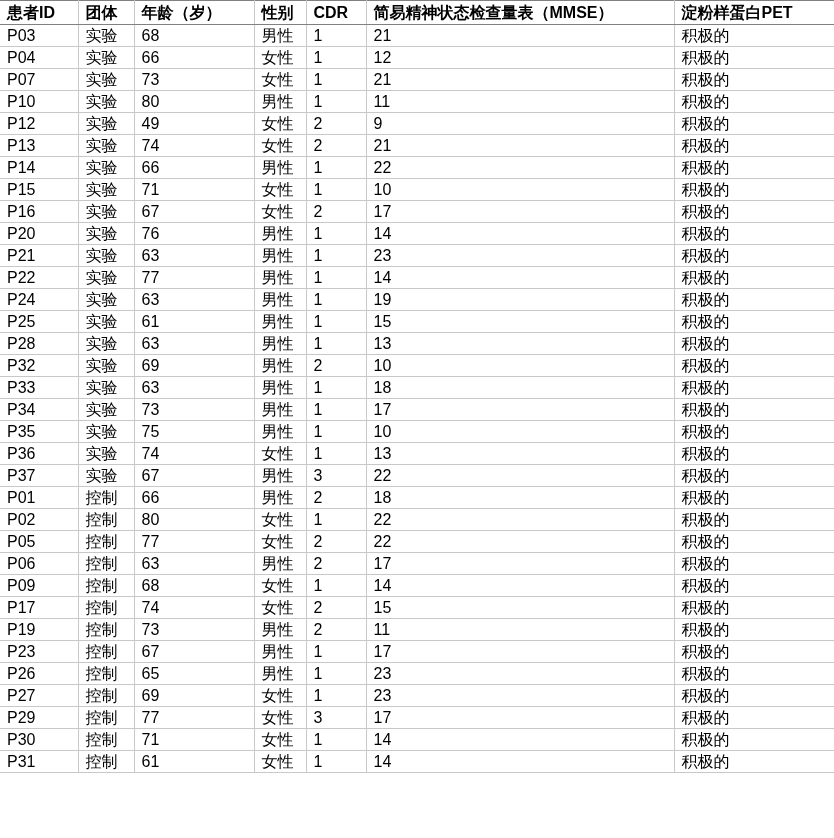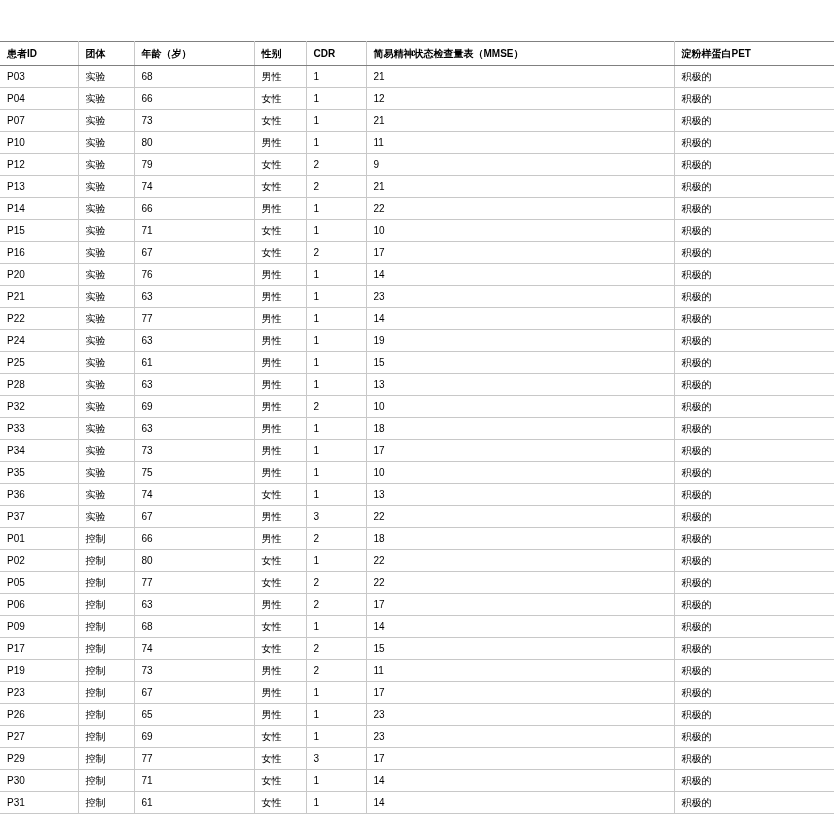--- a/index.html
+++ b/index.html
@@ -16,22 +16,21 @@
     width: 834px;
     min-height: 838px;
     background: #ffffff;
     box-sizing: border-box;
     overflow: hidden;
   }
   table.data-table {
     border-collapse: collapse;
     width: 834px;
     table-layout: fixed;
-    font-size: 10px;
-    margin-top: 41px;
+    font-size: 16px;
   }
   table.data-table th,
   table.data-table td {
     border-top: 1px solid #c8c8c8;
     border-bottom: 1px solid #c8c8c8;
     border-left: none;
     border-right: 1px solid #c8c8c8;
     padding: 3px 6px 3px 7px;
     text-align: left;
     vertical-align: middle;
@@ -119,21 +118,21 @@
           <td>实验</td>
           <td>80</td>
           <td>男性</td>
           <td>1</td>
           <td>11</td>
           <td>积极的</td>
         </tr>
         <tr>
           <td>P12</td>
           <td>实验</td>
-          <td>79</td>
+          <td>49</td>
           <td>女性</td>
           <td>2</td>
           <td>9</td>
           <td>积极的</td>
         </tr>
         <tr>
           <td>P13</td>
           <td>实验</td>
           <td>74</td>
           <td>女性</td>

